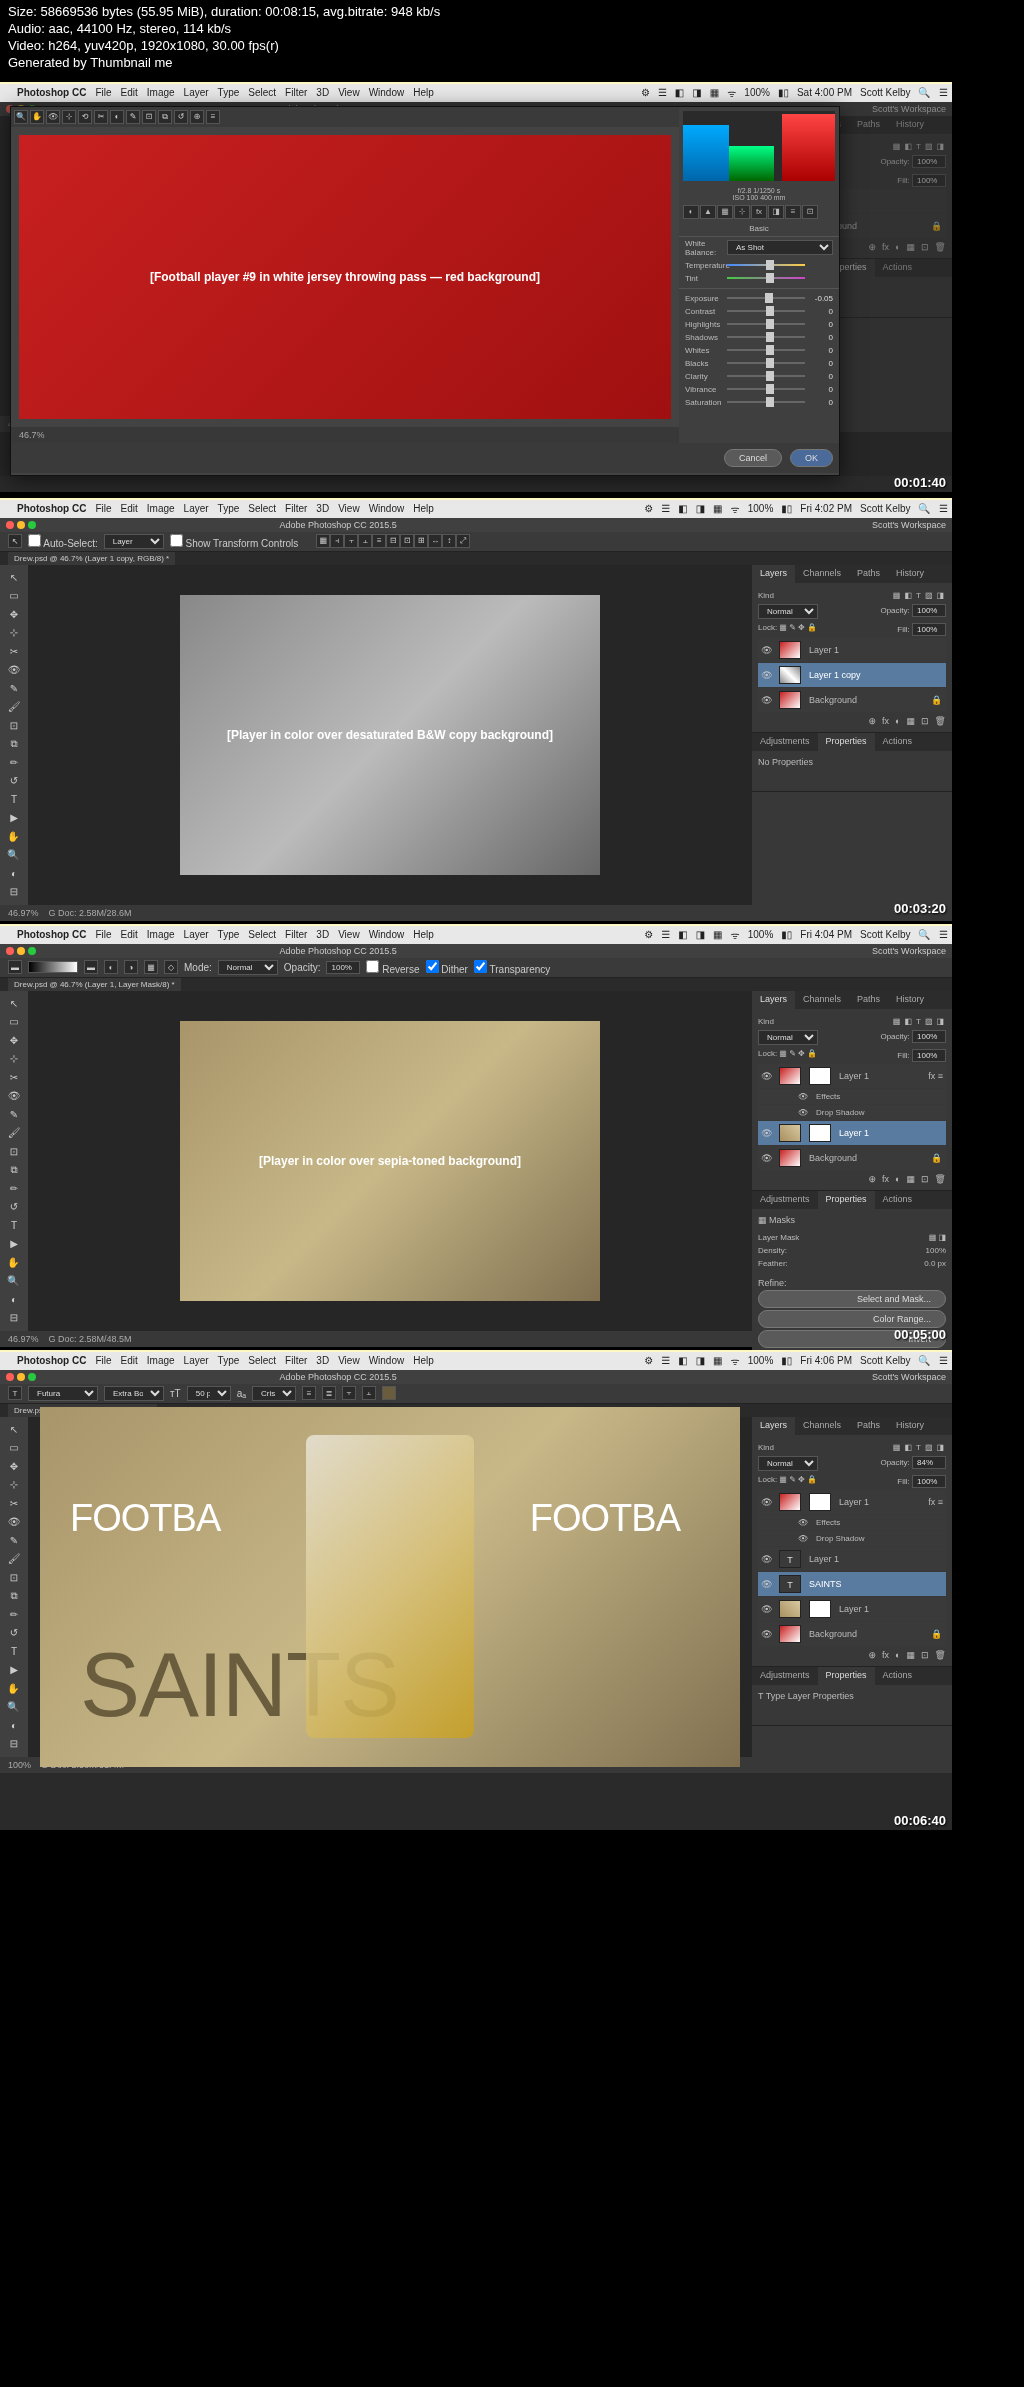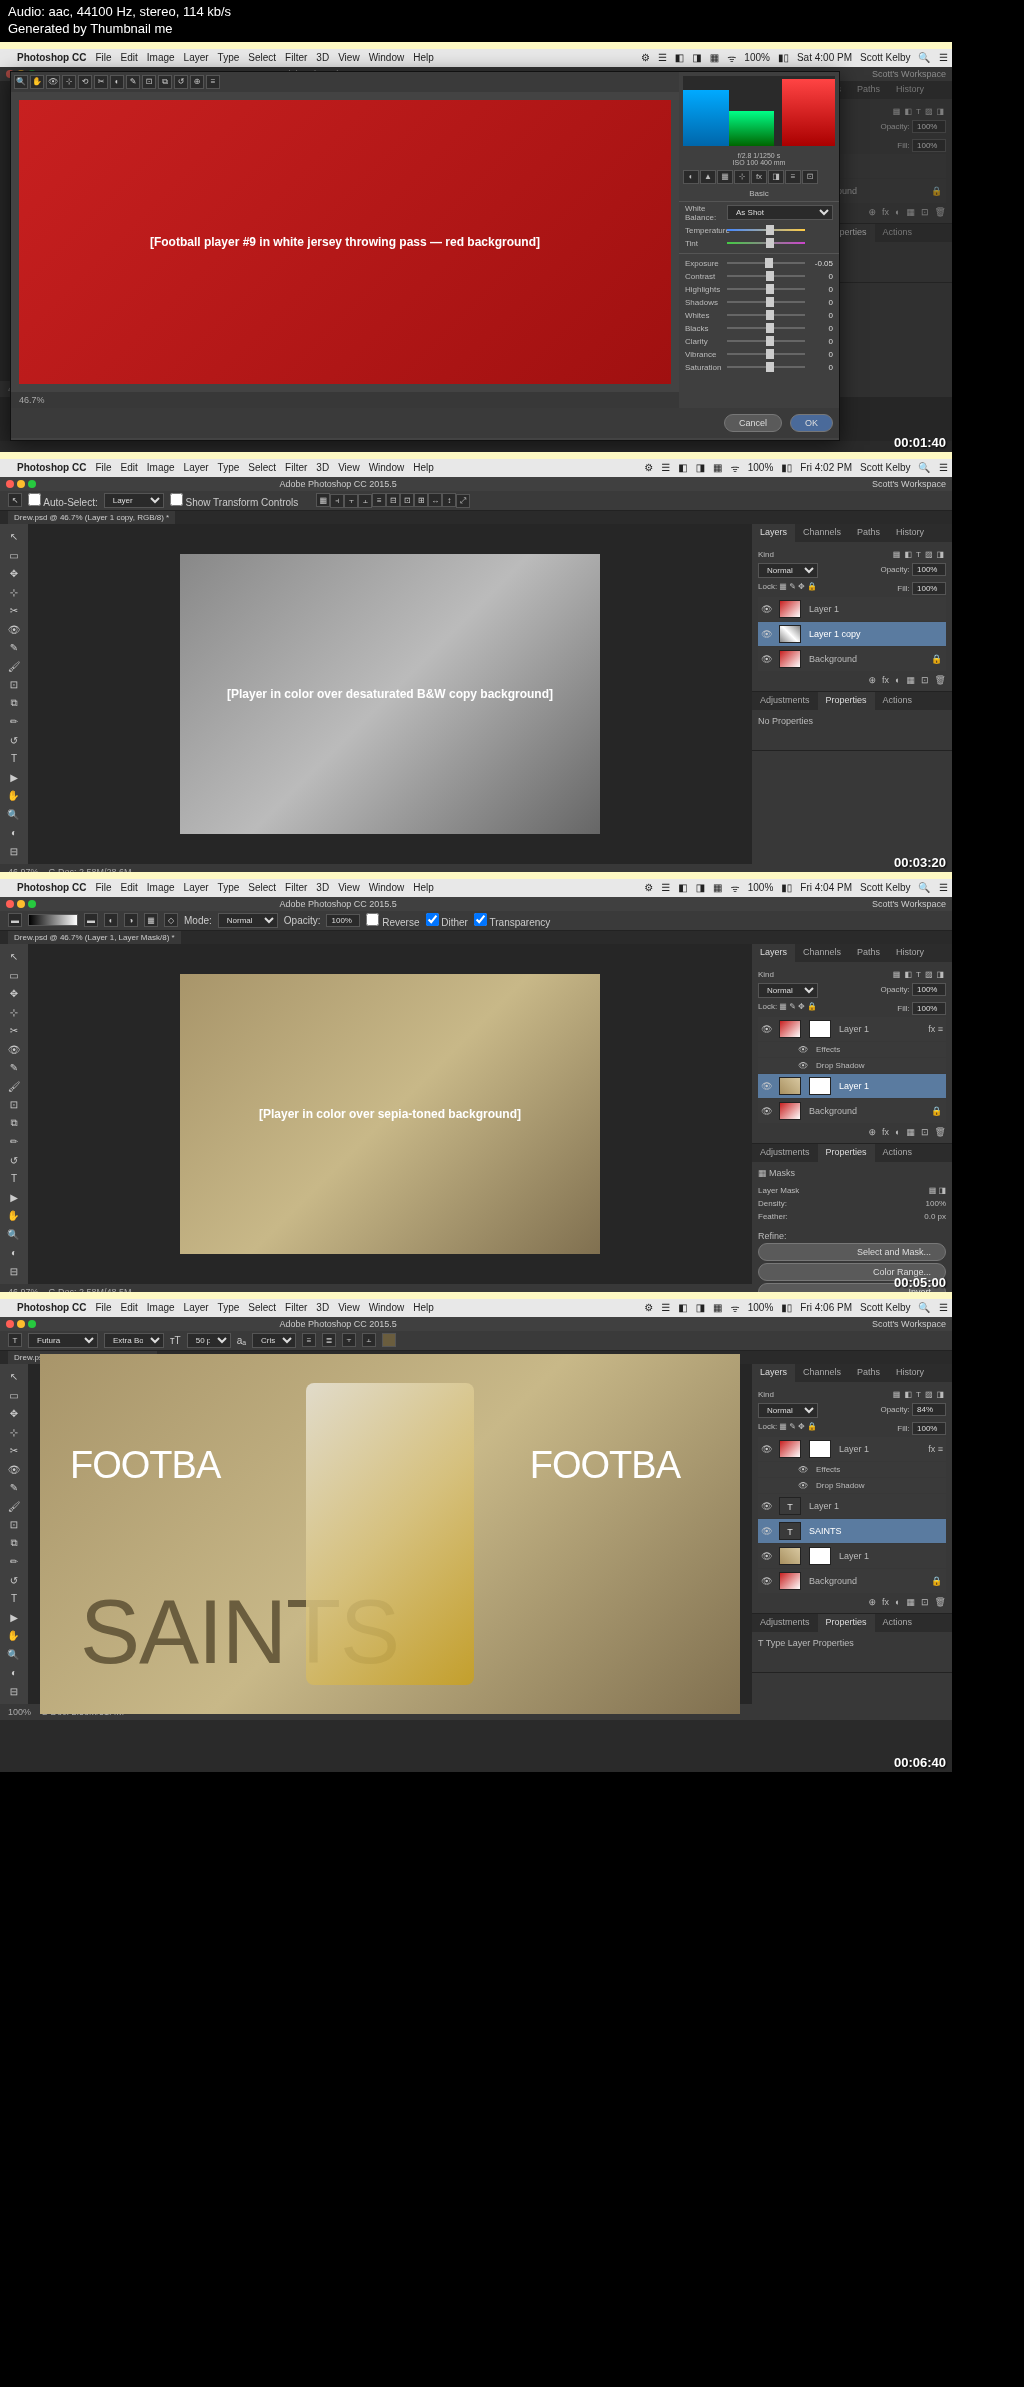--- a/index.html
+++ b/index.html
@@ -1,18 +1,18 @@
 <!DOCTYPE html>
 <html><head>
 <meta charset="utf-8">
 <style>
 * { margin:0; padding:0; box-sizing:border-box; }
 body { background:#000; font-family:Arial,Helvetica,sans-serif; width:1024px; color:#ccc; font-size:10px; }
 .meta { color:#fff; padding:4px 8px; font-size:13px; line-height:1.3; }
-.frame { position:relative; width:952px; background:#2a2a2a; border-top:7px solid #fef9c3; }
+.frame { position:relative; width:952px; background:#2a2a2a; border-top:2px solid #fef9c3;margin-top:6px; }
 .menubar { display:flex; align-items:center; background:#e8e8e8; height:18px; padding:0 4px; color:#222; font-size:10px; gap:9px; }
 .apple { font-size:12px; margin-right:4px; }
 .menubar .right { margin-left:auto; display:flex; gap:8px; align-items:center; }
 .dots { display:inline-flex; gap:3px; margin-right:6px; }
 .dot { width:8px; height:8px; border-radius:50%; }
 .dot.r{background:#ff5f56}.dot.y{background:#ffbd2e}.dot.g{background:#27c93f}
 .titlebar { background:#404040; height:14px; display:flex; align-items:center; padding:0 6px; color:#ccc; font-size:9px; }
 .titlebar .title { margin:0 auto; }
 .optbar { background:#3a3a3a; height:20px; border-bottom:1px solid #222; display:flex; align-items:center; padding:0 8px; gap:6px; }
 .icon { width:14px; height:14px; display:inline-flex; align-items:center; justify-content:center; background:#2a2a2a; border:1px solid #555; font-size:8px; }
@@ -50,21 +50,23 @@
 .cr-btns { display:flex; gap:8px; justify-content:flex-end; padding:6px; }
 .btn { padding:3px 14px; background:#5a5a5a; border:1px solid #777; border-radius:9px; font-size:9px; color:#ddd; }
 .btn.primary { background:#4a6a9a; }
 .prop-row { display:flex; justify-content:space-between; padding:2px 0; font-size:8px; }
 .sel-input { background:#2a2a2a; border:1px solid #555; color:#ddd; padding:1px 4px; font-size:8px; width:60px; }
 </style>
 </head>
 <body>
 
 <div class="meta">
+  <div>Size: 58669536 bytes (55.95 MiB), duration: 00:08:15, avg.bitrate: 948 kb/s</div>
   <div>Audio: aac, 44100 Hz, stereo, 114 kb/s</div>
+  <div>Video: h264, yuv420p, 1920x1080, 30.00 fps(r)</div>
   <div>Generated by Thumbnail me</div>
 </div>
 
 <div id="frames">
     <div class="frame" style="height:410px">
     <div class="menubar">
     <span class="apple"></span>
     <b>Photoshop CC</b>
     <span>File</span>
         <span>Edit</span>

